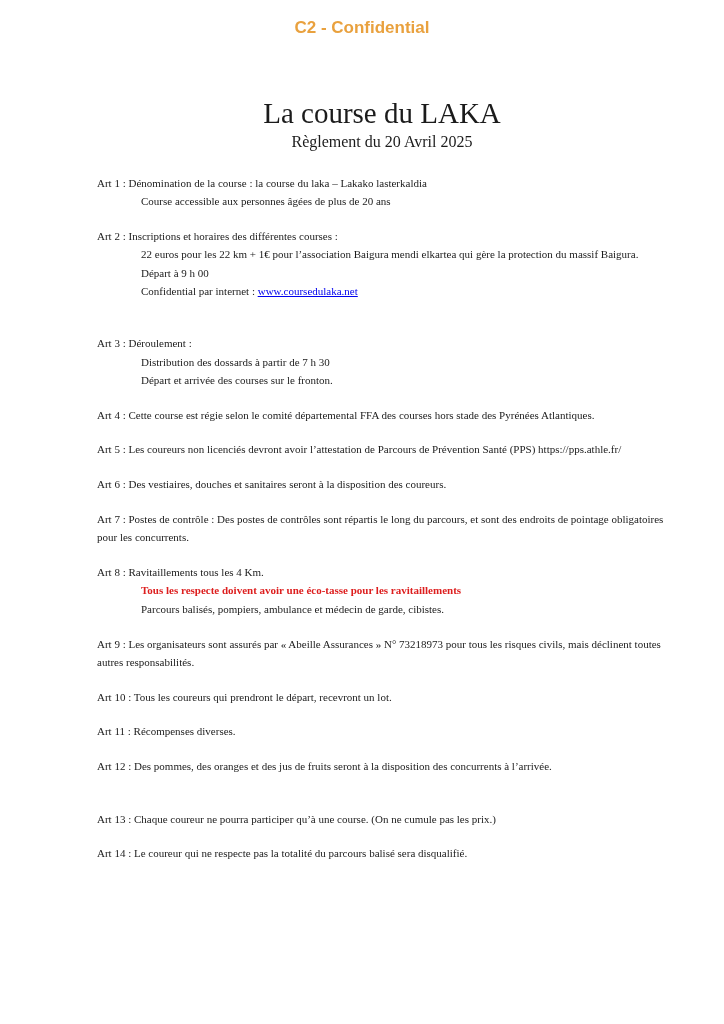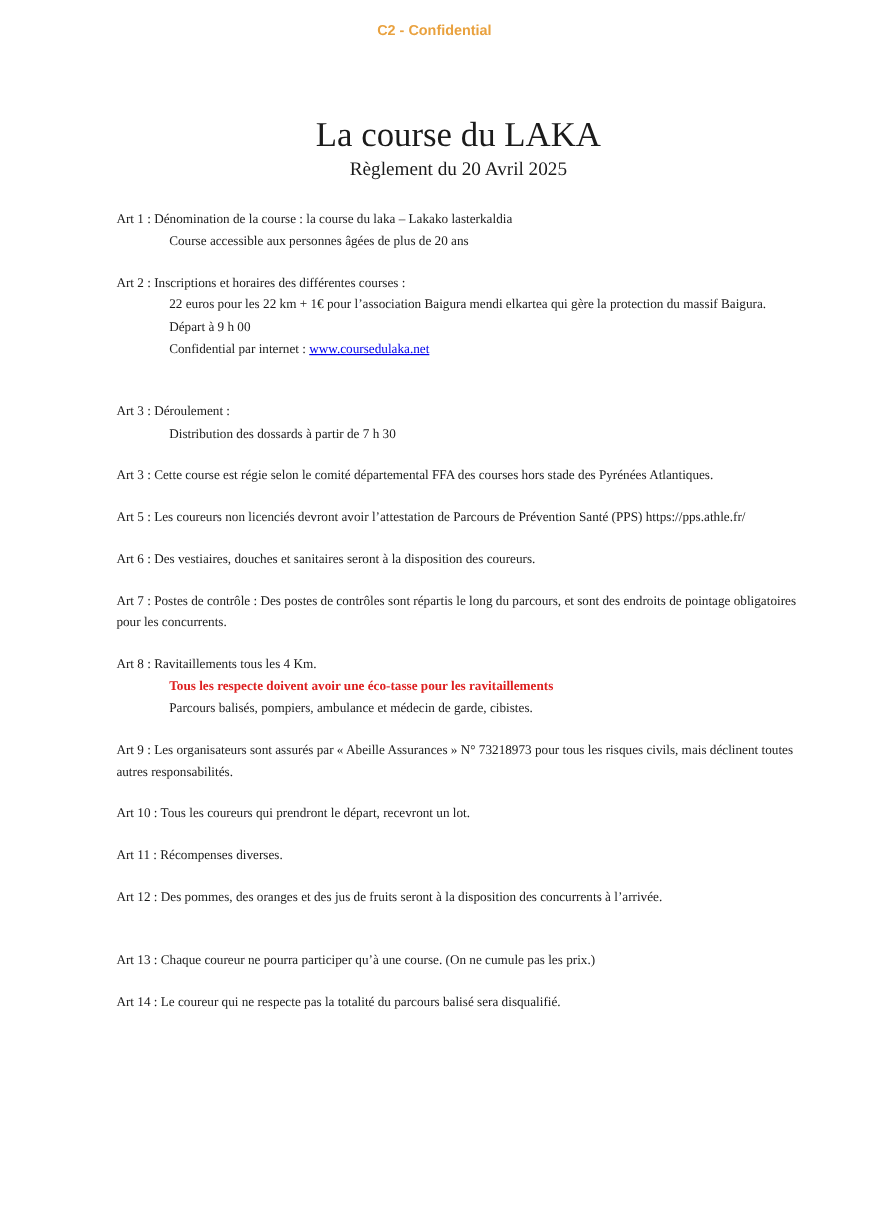--- a/index.html
+++ b/index.html
@@ -16,21 +16,21 @@
     font-family: "Liberation Serif", "DejaVu Serif", serif;
     color: var(--text-color, #1b1b1b);
   }
   .banner {
     position: absolute;
     top: 18px;
     left: 0;
     width: 100%;
     text-align: center;
     font-family: "Liberation Sans", "DejaVu Sans", sans-serif;
-    font-size: 12px;
+    font-size: 17px;
     font-weight: 600;
     color: var(--banner-color, #e9a13e);
   }
   .doc-header {
     position: absolute;
     top: 97px;
     left: 0;
     width: 100%;
     text-align: center;
     padding-left: 20px;
@@ -87,23 +87,24 @@
       </div>
       <div class="article">
         <div class="line"><span>Art 2 : Inscriptions et horaires des différentes courses :</span></div>
         <div class="line indent"><span>22 euros pour les 22 km + 1€ pour l’association Baigura mendi elkartea qui gère la protection du massif Baigura.</span></div>
         <div class="line indent"><span>Départ à 9 h 00</span></div>
         <div class="line indent"><span>Confidential par internet : </span><a class="doc-link" href="#">www.coursedulaka.net</a></div>
       </div>
       <div class="article space-large">
         <div class="line"><span>Art 3 : Déroulement :</span></div>
         <div class="line indent"><span>Distribution des dossards à partir de 7 h 30</span></div>
+        <div class="line indent"><span>Départ et arrivée des courses sur le fronton.</span></div>
       </div>
       <div class="article">
-        <div class="line"><span>Art 3 : Cette course est régie selon le comité départemental FFA des courses hors stade des Pyrénées Atlantiques.</span></div>
+        <div class="line"><span>Art 4 : Cette course est régie selon le comité départemental FFA des courses hors stade des Pyrénées Atlantiques.</span></div>
       </div>
       <div class="article">
         <div class="line"><span>Art 5 : Les coureurs non licenciés devront avoir l’attestation de Parcours de Prévention Santé (PPS) https://pps.athle.fr/</span></div>
       </div>
       <div class="article">
         <div class="line"><span>Art 6 : Des vestiaires, douches et sanitaires seront à la disposition des coureurs.</span></div>
       </div>
       <div class="article">
         <div class="line"><span>Art 7 : Postes de contrôle : Des postes de contrôles sont répartis le long du parcours, et sont des endroits de pointage obligatoires pour les concurrents.</span></div>
       </div>

